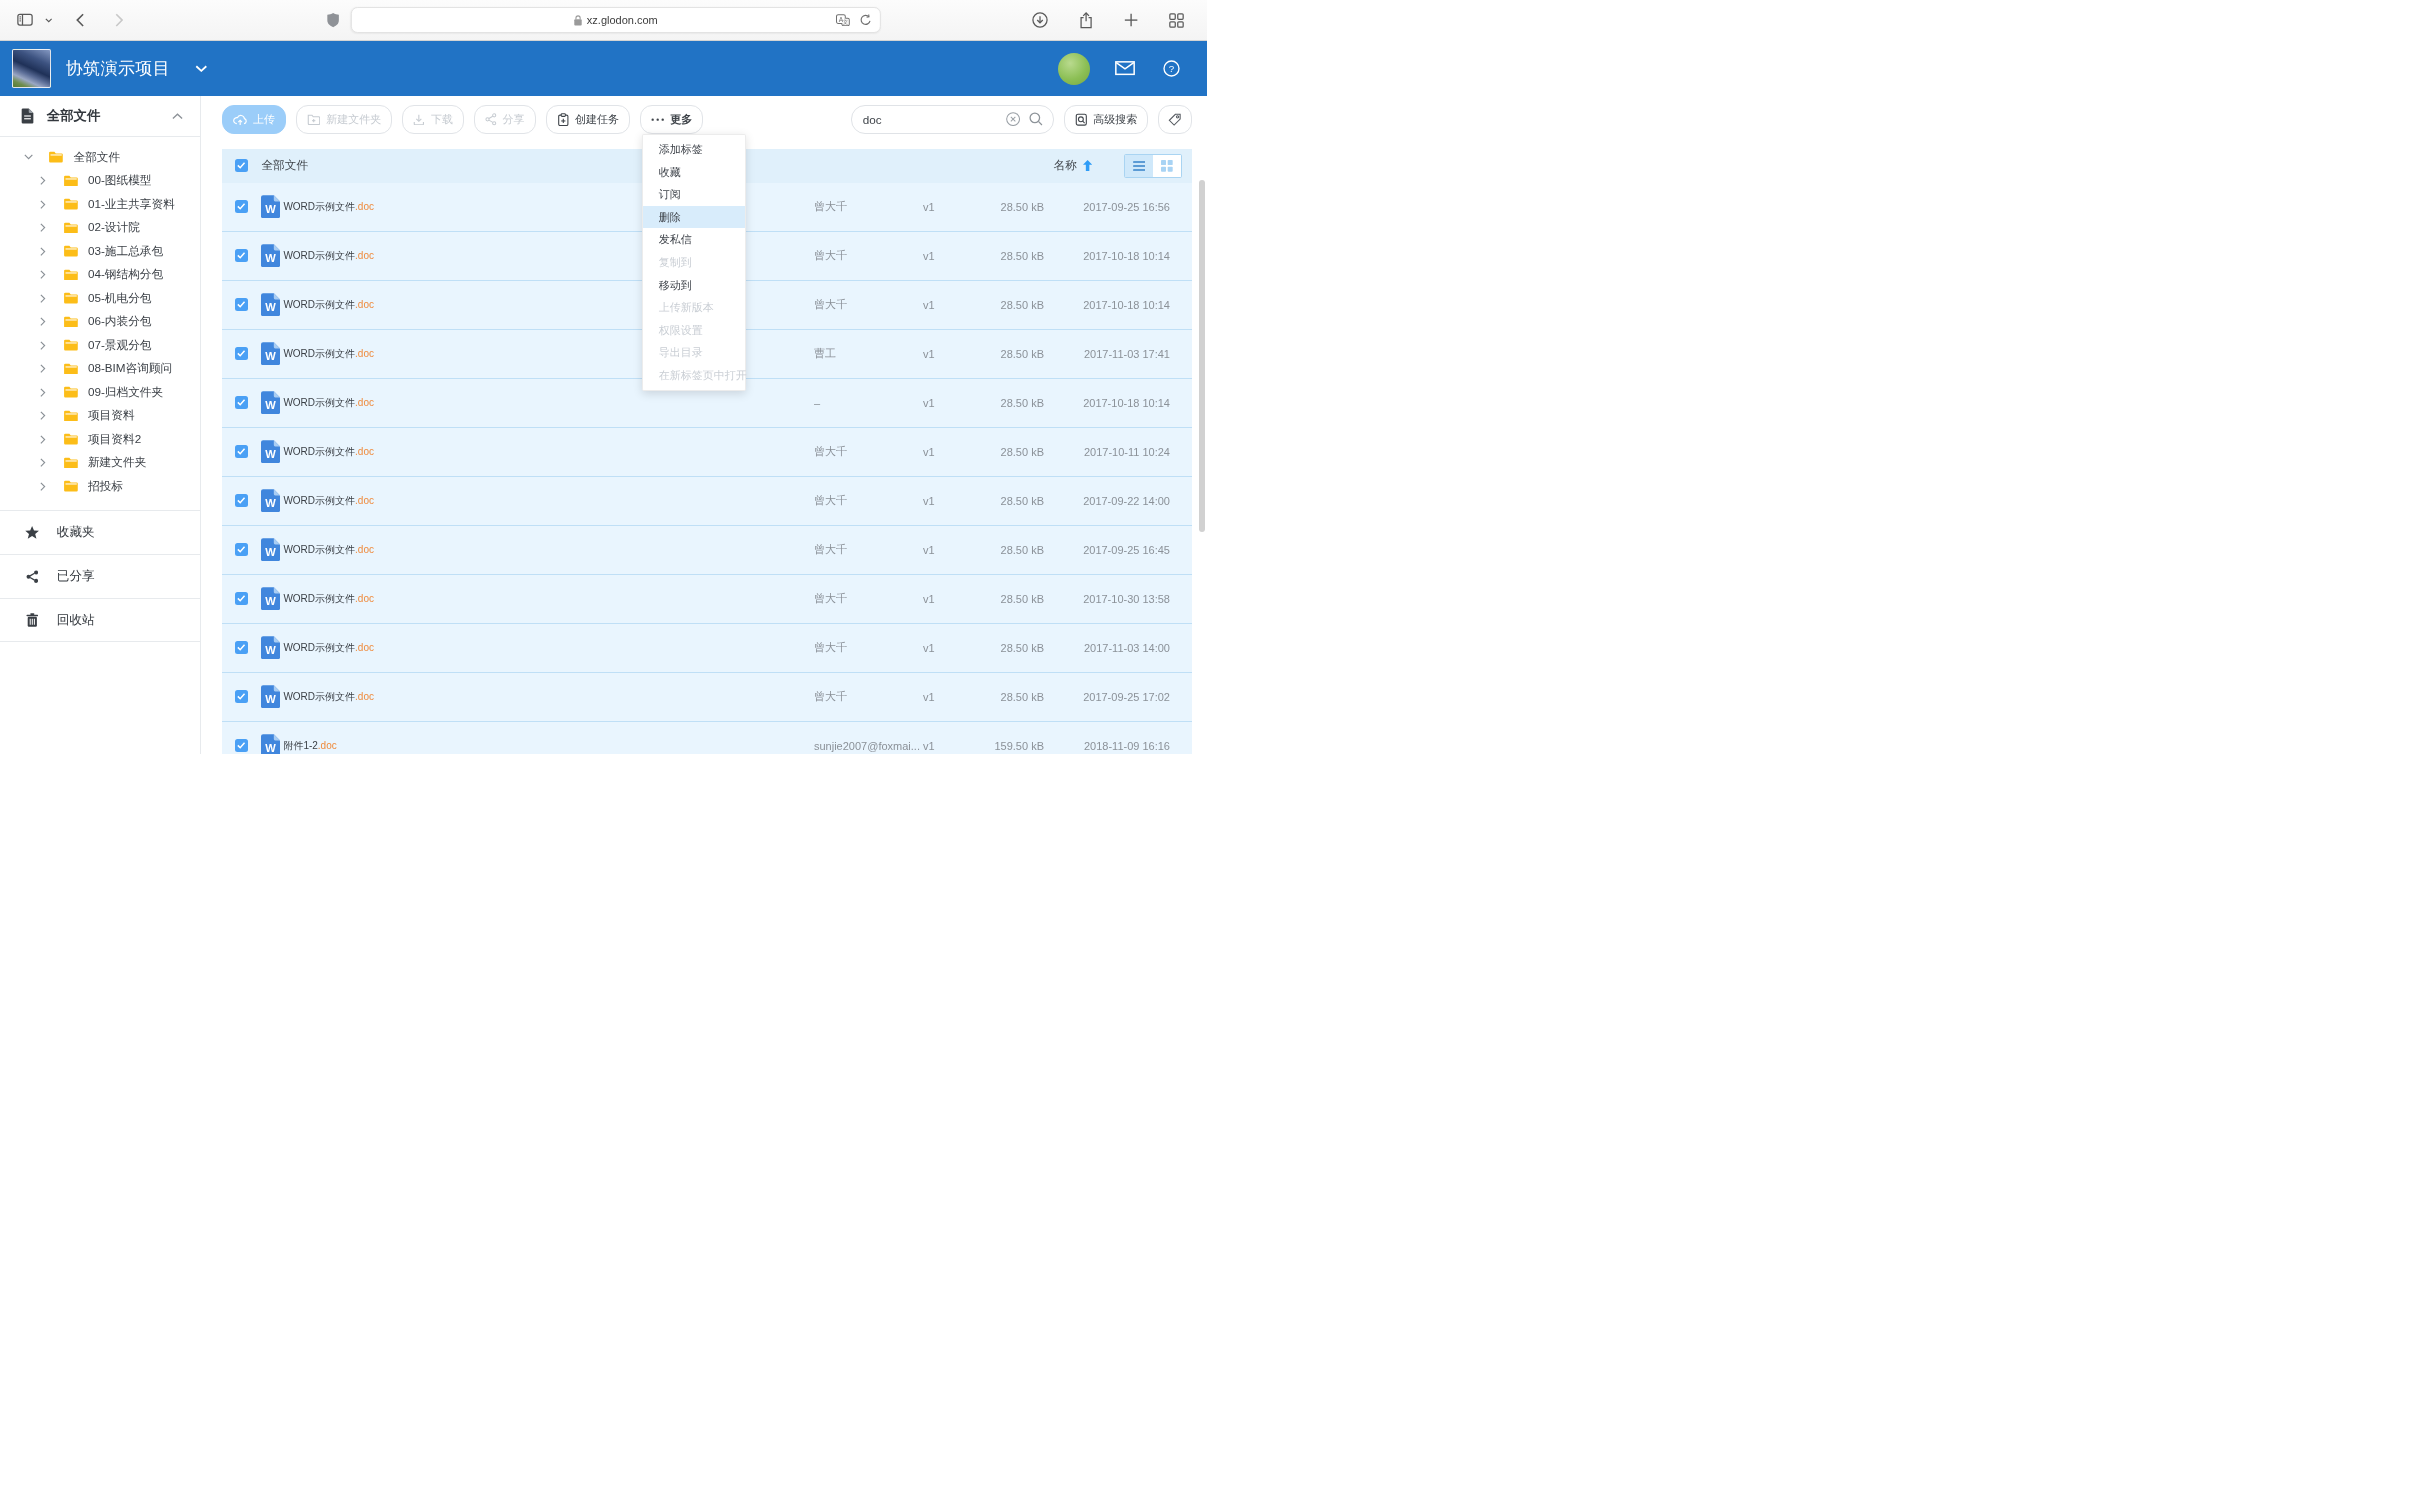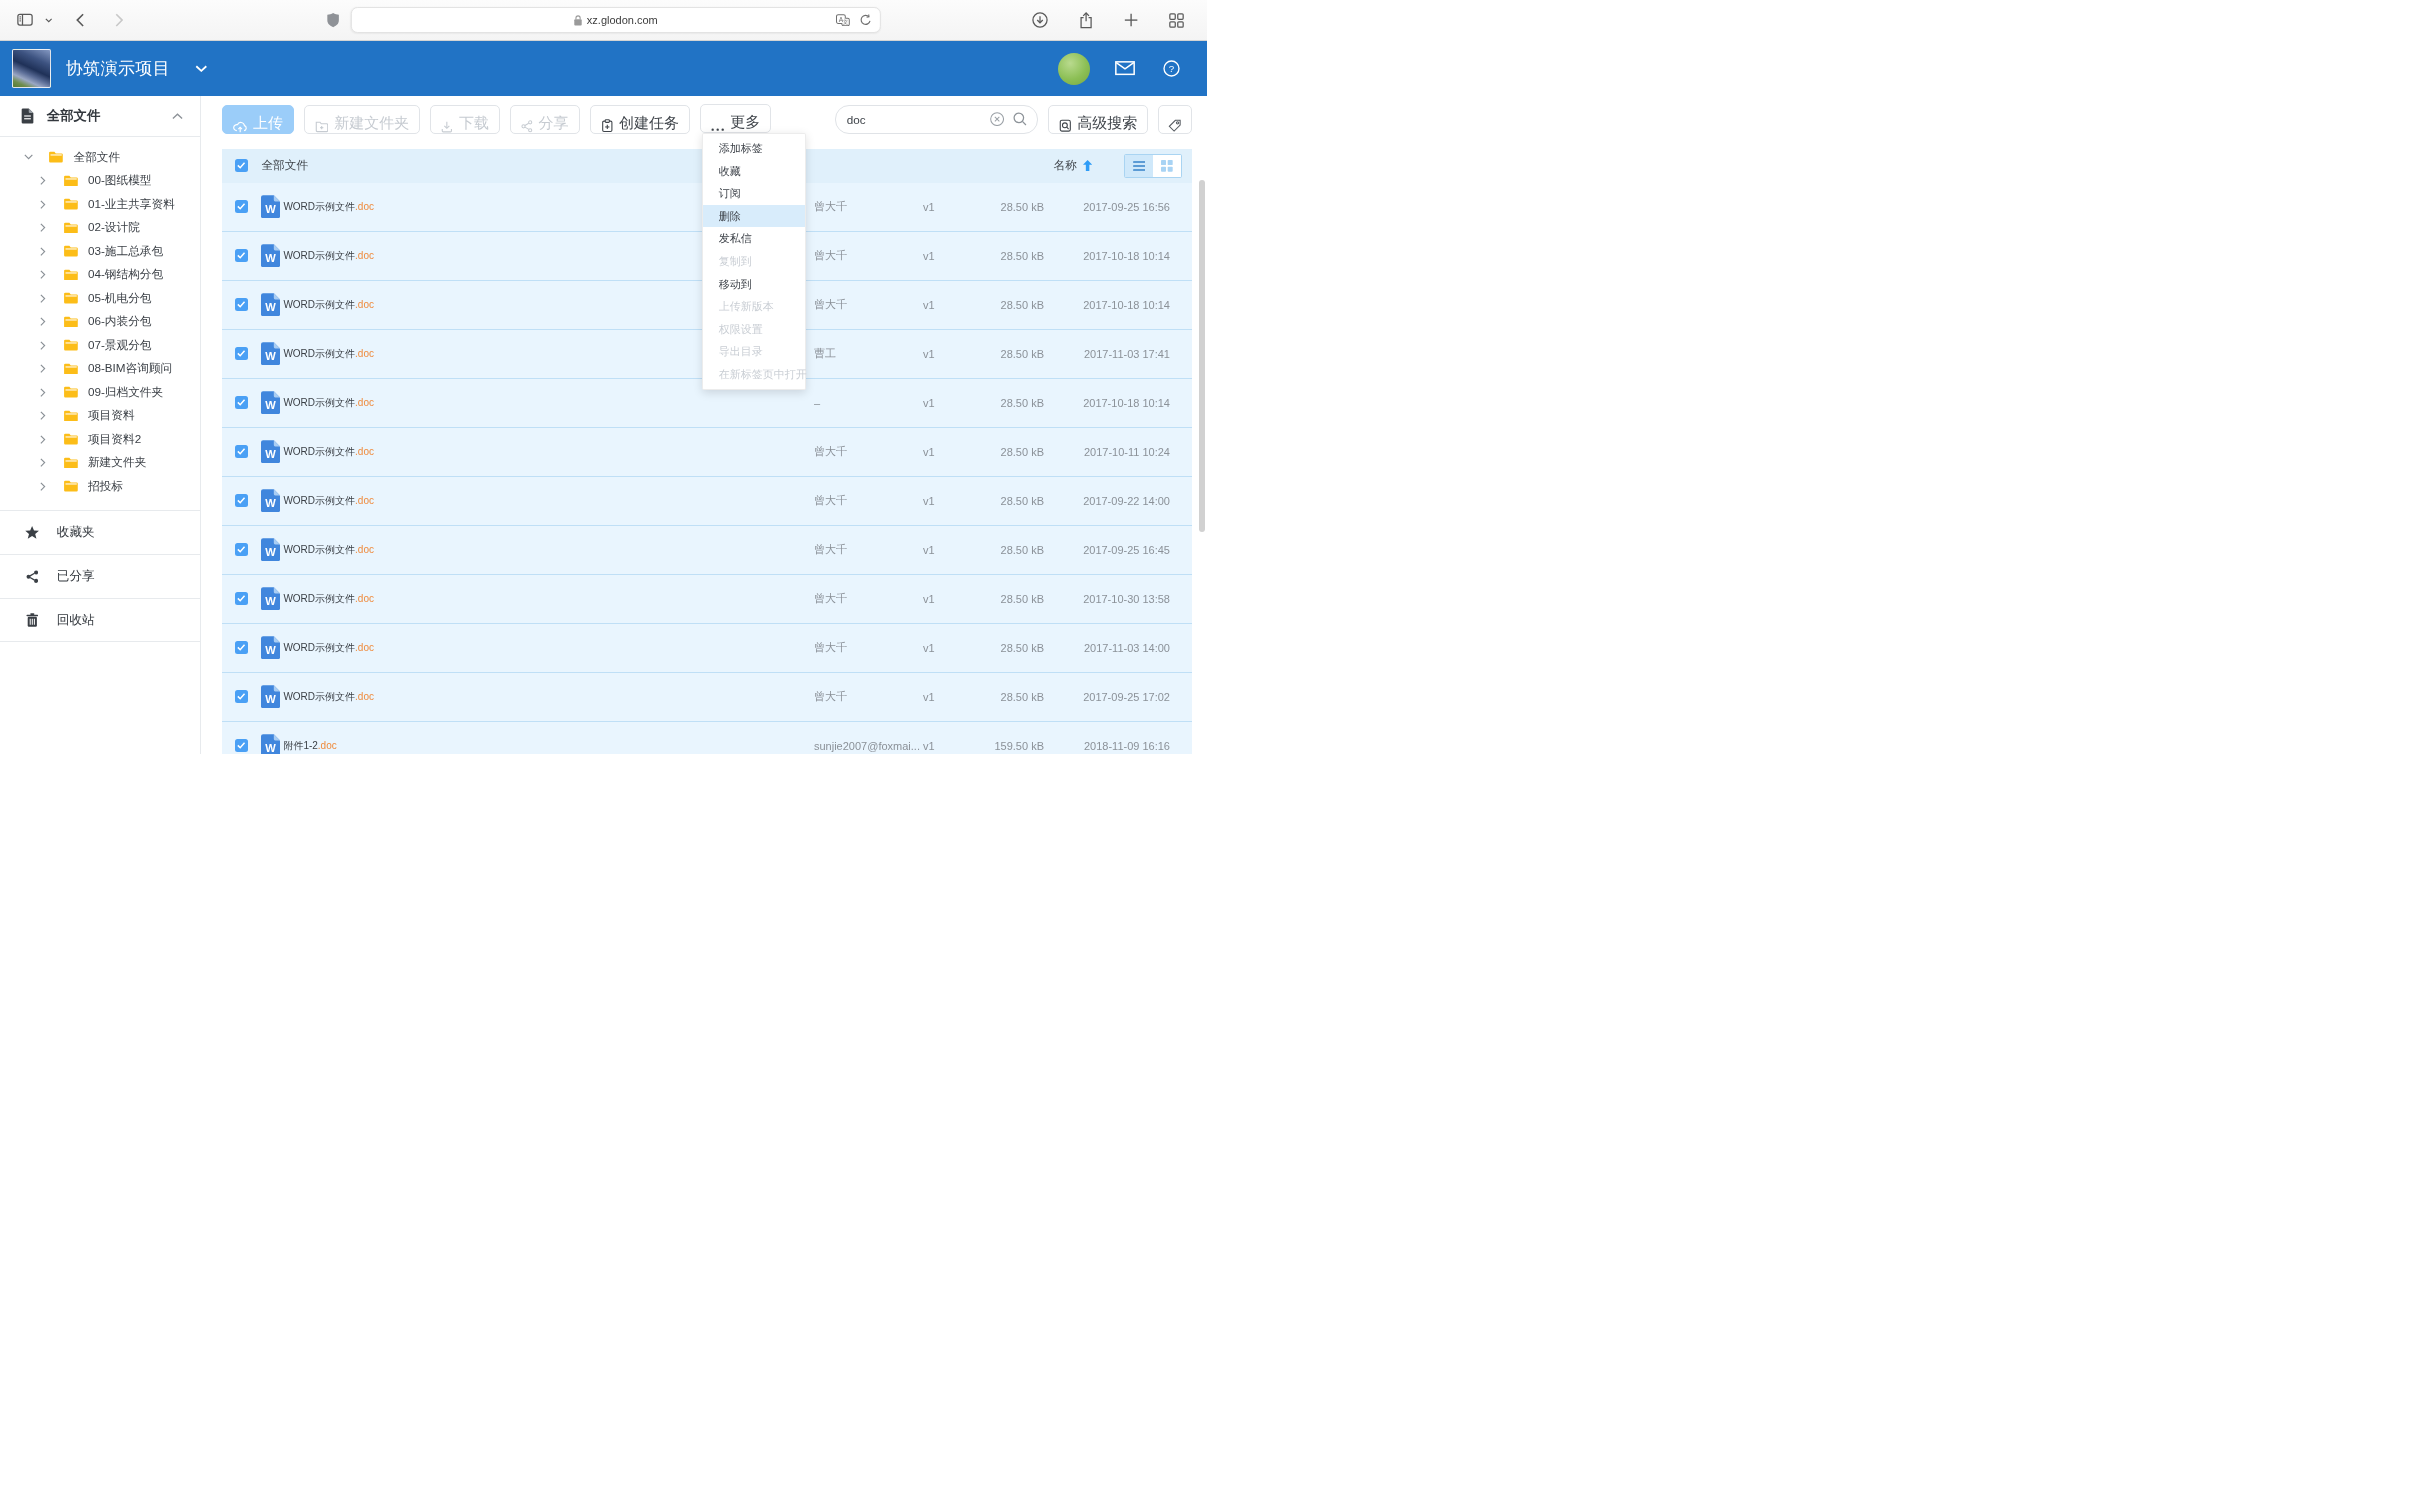--- a/index.html
+++ b/index.html
@@ -46,22 +46,22 @@
   .sb-bottom { margin-top:12.6px; }
   .sb-item { height:44px; display:flex; align-items:center; padding-left:25px; border-top:0.8px solid #e7eaed; font-size:12.6px; color:#33383e; cursor:pointer; }
   .sb-item:last-child { border-bottom:0.8px solid #e7eaed; }
   .sb-item .sb-ico { width:14.2px; display:flex; justify-content:center; color:#3a3f45; }
   .sb-item span.lbl { margin-left:17.6px; }
 
   .main { flex:1; padding:9.2px 15px 0 21px; position:relative; overflow:hidden; }
 
   
   .toolbar { display:flex; align-items:center; height:28.5px; }
-  .btn { height:28.5px; display:inline-flex; align-items:flex-end; background:#fff; border:0.8px solid #e1e4e8; border-radius:5px;
-         padding:0 10px; font-size:15px; color:var(--text-dark,#3f444a); margin-right:10px; cursor:pointer; white-space:nowrap; }
+  .btn { height:28.5px; display:inline-flex; align-items:center; background:#fff; border:0.8px solid #e1e4e8; border-radius:12px;
+         padding:0 10px; font-size:11px; color:var(--text-dark,#3f444a); margin-right:10px; cursor:pointer; white-space:nowrap; }
   .btn .bico { margin-right:5.9px; display:inline-flex; }
   .btn.primary { background:var(--upload-btn-bg,#9bcdf9); border-color:var(--upload-btn-bg,#9bcdf9); color:#fff; }
   .btn.disabled { color:var(--text-disabled,#c6cbd1); cursor:default; }
   .more-wrap { position:relative; }
   .spacer { flex:1; }
 
   .search-wrap { position:relative; margin-right:10px; }
   .search-input { width:203px; height:28.5px; border:0.8px solid #e0e3e7; border-radius:14px; padding:0 55px 0 11px; font-size:11.7px; color:#3f444a; outline:none; font-family:inherit; }
   .search-clear { position:absolute; right:34px; top:6.7px; color:#9aa0a6; cursor:pointer; }
   .search-mag { position:absolute; right:11px; top:6.7px; color:#8d9399; cursor:pointer; }
@@ -541,21 +541,21 @@
           <svg width="12.6" height="13.4" viewBox="0 0 15 16" fill="none" stroke="currentColor" stroke-width="1.3">
               <rect x="2" y="2.5" width="11" height="12.5" rx="1.5"></rect>
               <rect x="5" y="0.8" width="5" height="3.2" rx="1" fill="#fff"></rect>
               <line x1="7.5" y1="7" x2="7.5" y2="12"></line>
               <line x1="5" y1="9.5" x2="10" y2="9.5"></line>
             </svg>
         </span>
         <span>创建任务</span>
       </button>
       <div class="more-wrap">
-        <button class="btn" style="margin-right:0;">
+        <button class="btn" style="margin-right:0;font-weight:bold;">
           <span class="bico">
             <svg width="13.4" height="3.4" viewBox="0 0 16 4" fill="currentColor">
                 <circle cx="2" cy="2" r="1.4"></circle>
                 <circle cx="8" cy="2" r="1.4"></circle>
                 <circle cx="14" cy="2" r="1.4"></circle>
               </svg>
           </span>
           <span>更多</span>
         </button>
         <div class="menu" id="more-menu">

